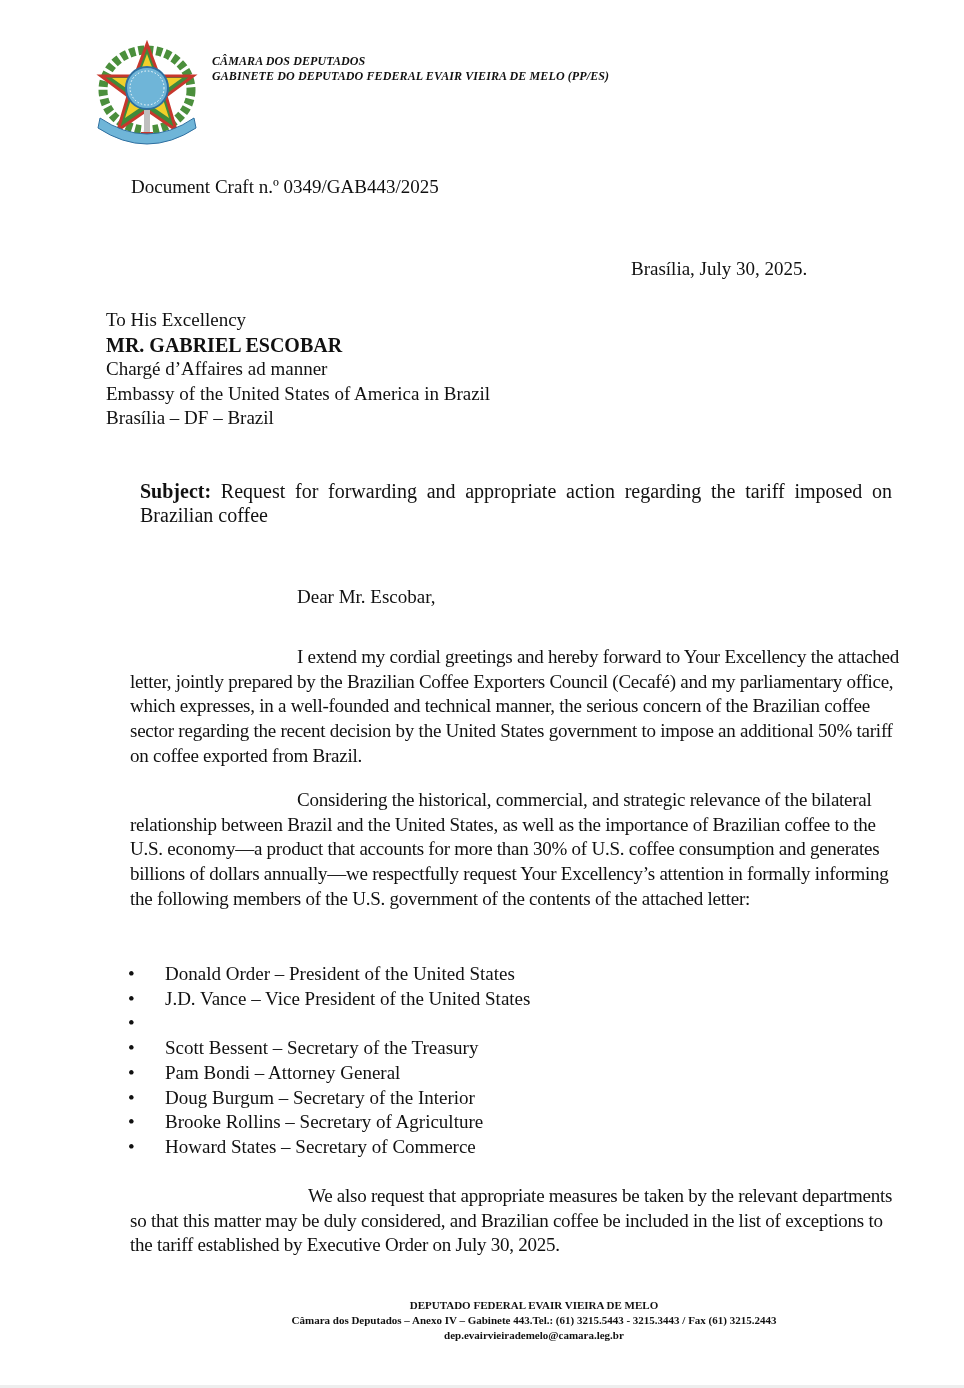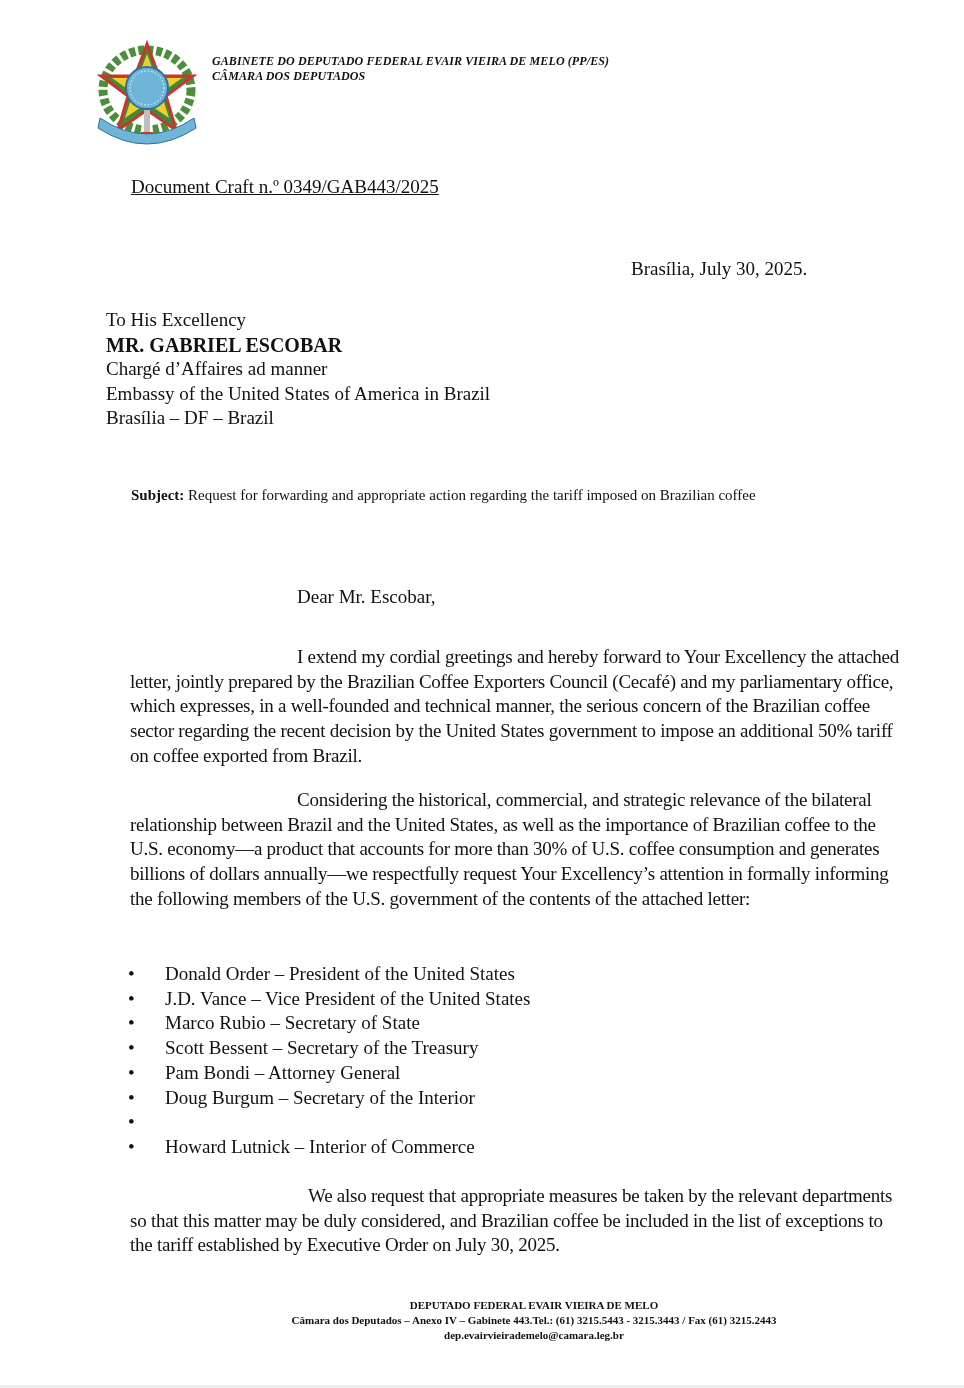--- a/index.html
+++ b/index.html
@@ -6,25 +6,25 @@
   body {
     width: 964px; height: 1388px; background: #ffffff; position: relative; overflow: hidden;
     font-family: "Liberation Serif", "DejaVu Serif", serif; color: #111;
   }
   .abs { position: absolute; }
   .letterhead-text {
     left: 212px; top: 54px; font-size: 12px; font-weight: bold; font-style: italic; line-height: 15px;
     letter-spacing: 0.1px;
   }
   .coat { left: 96px; top: 38px; width: 102px; height: 108px; }
-  .docref { left: 131px; top: 176px; font-size: 19px; text-decoration: underline; }
+  .docref { left: 131px; top: 176px; font-size: 19px; }
   .date { left: 631px; top: 258px; font-size: 19px; }
   .address { left: 106px; top: 308px; font-size: 19px; line-height: 24.5px; }
   .address .bold { font-weight: bold; font-size: 20px; }
-  .subject { left: 131px; top: 479px; width: 752px; font-size: 15px; line-height: 33px; text-align: justify; }
+  .subject { left: 140px; top: 479px; width: 752px; font-size: 20px; line-height: 24px; text-align: justify; }
   .subject b { font-weight: bold; }
   .salutation { left: 297px; top: 565px; font-size: 19px; margin-top: 21px; }
   .para { left: 130px; width: 770px; font-size: 19px; line-height: 24.7px; letter-spacing: -0.25px; }
   .para .indent { display: inline-block; width: 167px; }
   .p1 { top: 615px; margin-top: 30px; }
   .p2 { top: 788px; }
   .p3 { top: 1184px; }
   .p3 .indent { width: 178px; }
   .bullets { left: 128px; top: 962px; font-size: 19px; line-height: 24.7px; margin: 0; padding: 0; list-style: none; }
   .bullets li { display: flex; }
@@ -48,22 +48,22 @@
     <circle cx="51" cy="50" r="21" fill="#6fb5d8" stroke="#2e6fa0" stroke-width="2"></circle>
     <circle cx="51" cy="50" r="17" fill="none" stroke="#ffffff" stroke-width="1" stroke-dasharray="1.5 2"></circle>
 
     <rect x="48" y="72" width="6" height="24" fill="#bfbfbf"></rect>
     <rect x="45" y="94" width="12" height="8" fill="#c7372c"></rect>
 
     <path d="M4,80 Q51,112 98,80 L100,90 Q51,122 2,90 Z" fill="#6fb5d8" stroke="#2e6fa0" stroke-width="1"></path>
   </svg>
 </div>
 <div class="abs letterhead-text">
+  <div>CÂMARA DOS DEPUTADOS</div>
   <div>GABINETE DO DEPUTADO FEDERAL EVAIR VIEIRA DE MELO (PP/ES)</div>
-  <div>CÂMARA DOS DEPUTADOS</div>
 </div>
 
 <div class="abs docref">Document Craft n.º 0349/GAB443/2025</div>
 <div class="abs date">Brasília, July 30, 2025.</div>
 
 <div class="abs address">
   <div>To His Excellency</div>
   <div class="bold">MR. GABRIEL ESCOBAR</div>
   <div>Chargé d’Affaires ad manner</div>
   <div>Embassy of the United States of America in Brazil</div>
@@ -82,40 +82,40 @@
   <li>
       <span class="dot">•</span>
       <span>Donald Order – President of the United States</span>
     </li>
   <li>
       <span class="dot">•</span>
       <span>J.D. Vance – Vice President of the United States</span>
     </li>
   <li>
       <span class="dot">•</span>
-      <span>Marco Rubio – Secretary of State</span>
     </li>
   <li>
       <span class="dot">•</span>
       <span>Scott Bessent – Secretary of the Treasury</span>
     </li>
   <li>
       <span class="dot">•</span>
       <span>Pam Bondi – Attorney General</span>
     </li>
   <li>
       <span class="dot">•</span>
       <span>Doug Burgum – Secretary of the Interior</span>
     </li>
   <li>
       <span class="dot">•</span>
+      <span>Brooke Rollins – Secretary of Agriculture</span>
     </li>
   <li>
       <span class="dot">•</span>
-      <span>Howard Lutnick – Interior of Commerce</span>
+      <span>Howard States – Secretary of Commerce</span>
     </li>
 </ul>
 
 <div class="abs para p3"><span class="indent"></span><span>We also request that appropriate measures be taken by the relevant departments so that this matter may be duly considered, and Brazilian coffee be included in the list of exceptions to the tariff established by Executive Order on July 30, 2025.</span></div>
 
 <div class="abs footer">
   <div>DEPUTADO FEDERAL EVAIR VIEIRA DE MELO</div>
   <div>Câmara dos Deputados – Anexo IV – Gabinete 443.Tel.: (61) 3215.5443 - 3215.3443 / Fax (61) 3215.2443</div>
   <div>dep.evairvieirademelo@camara.leg.br</div>
 </div>

